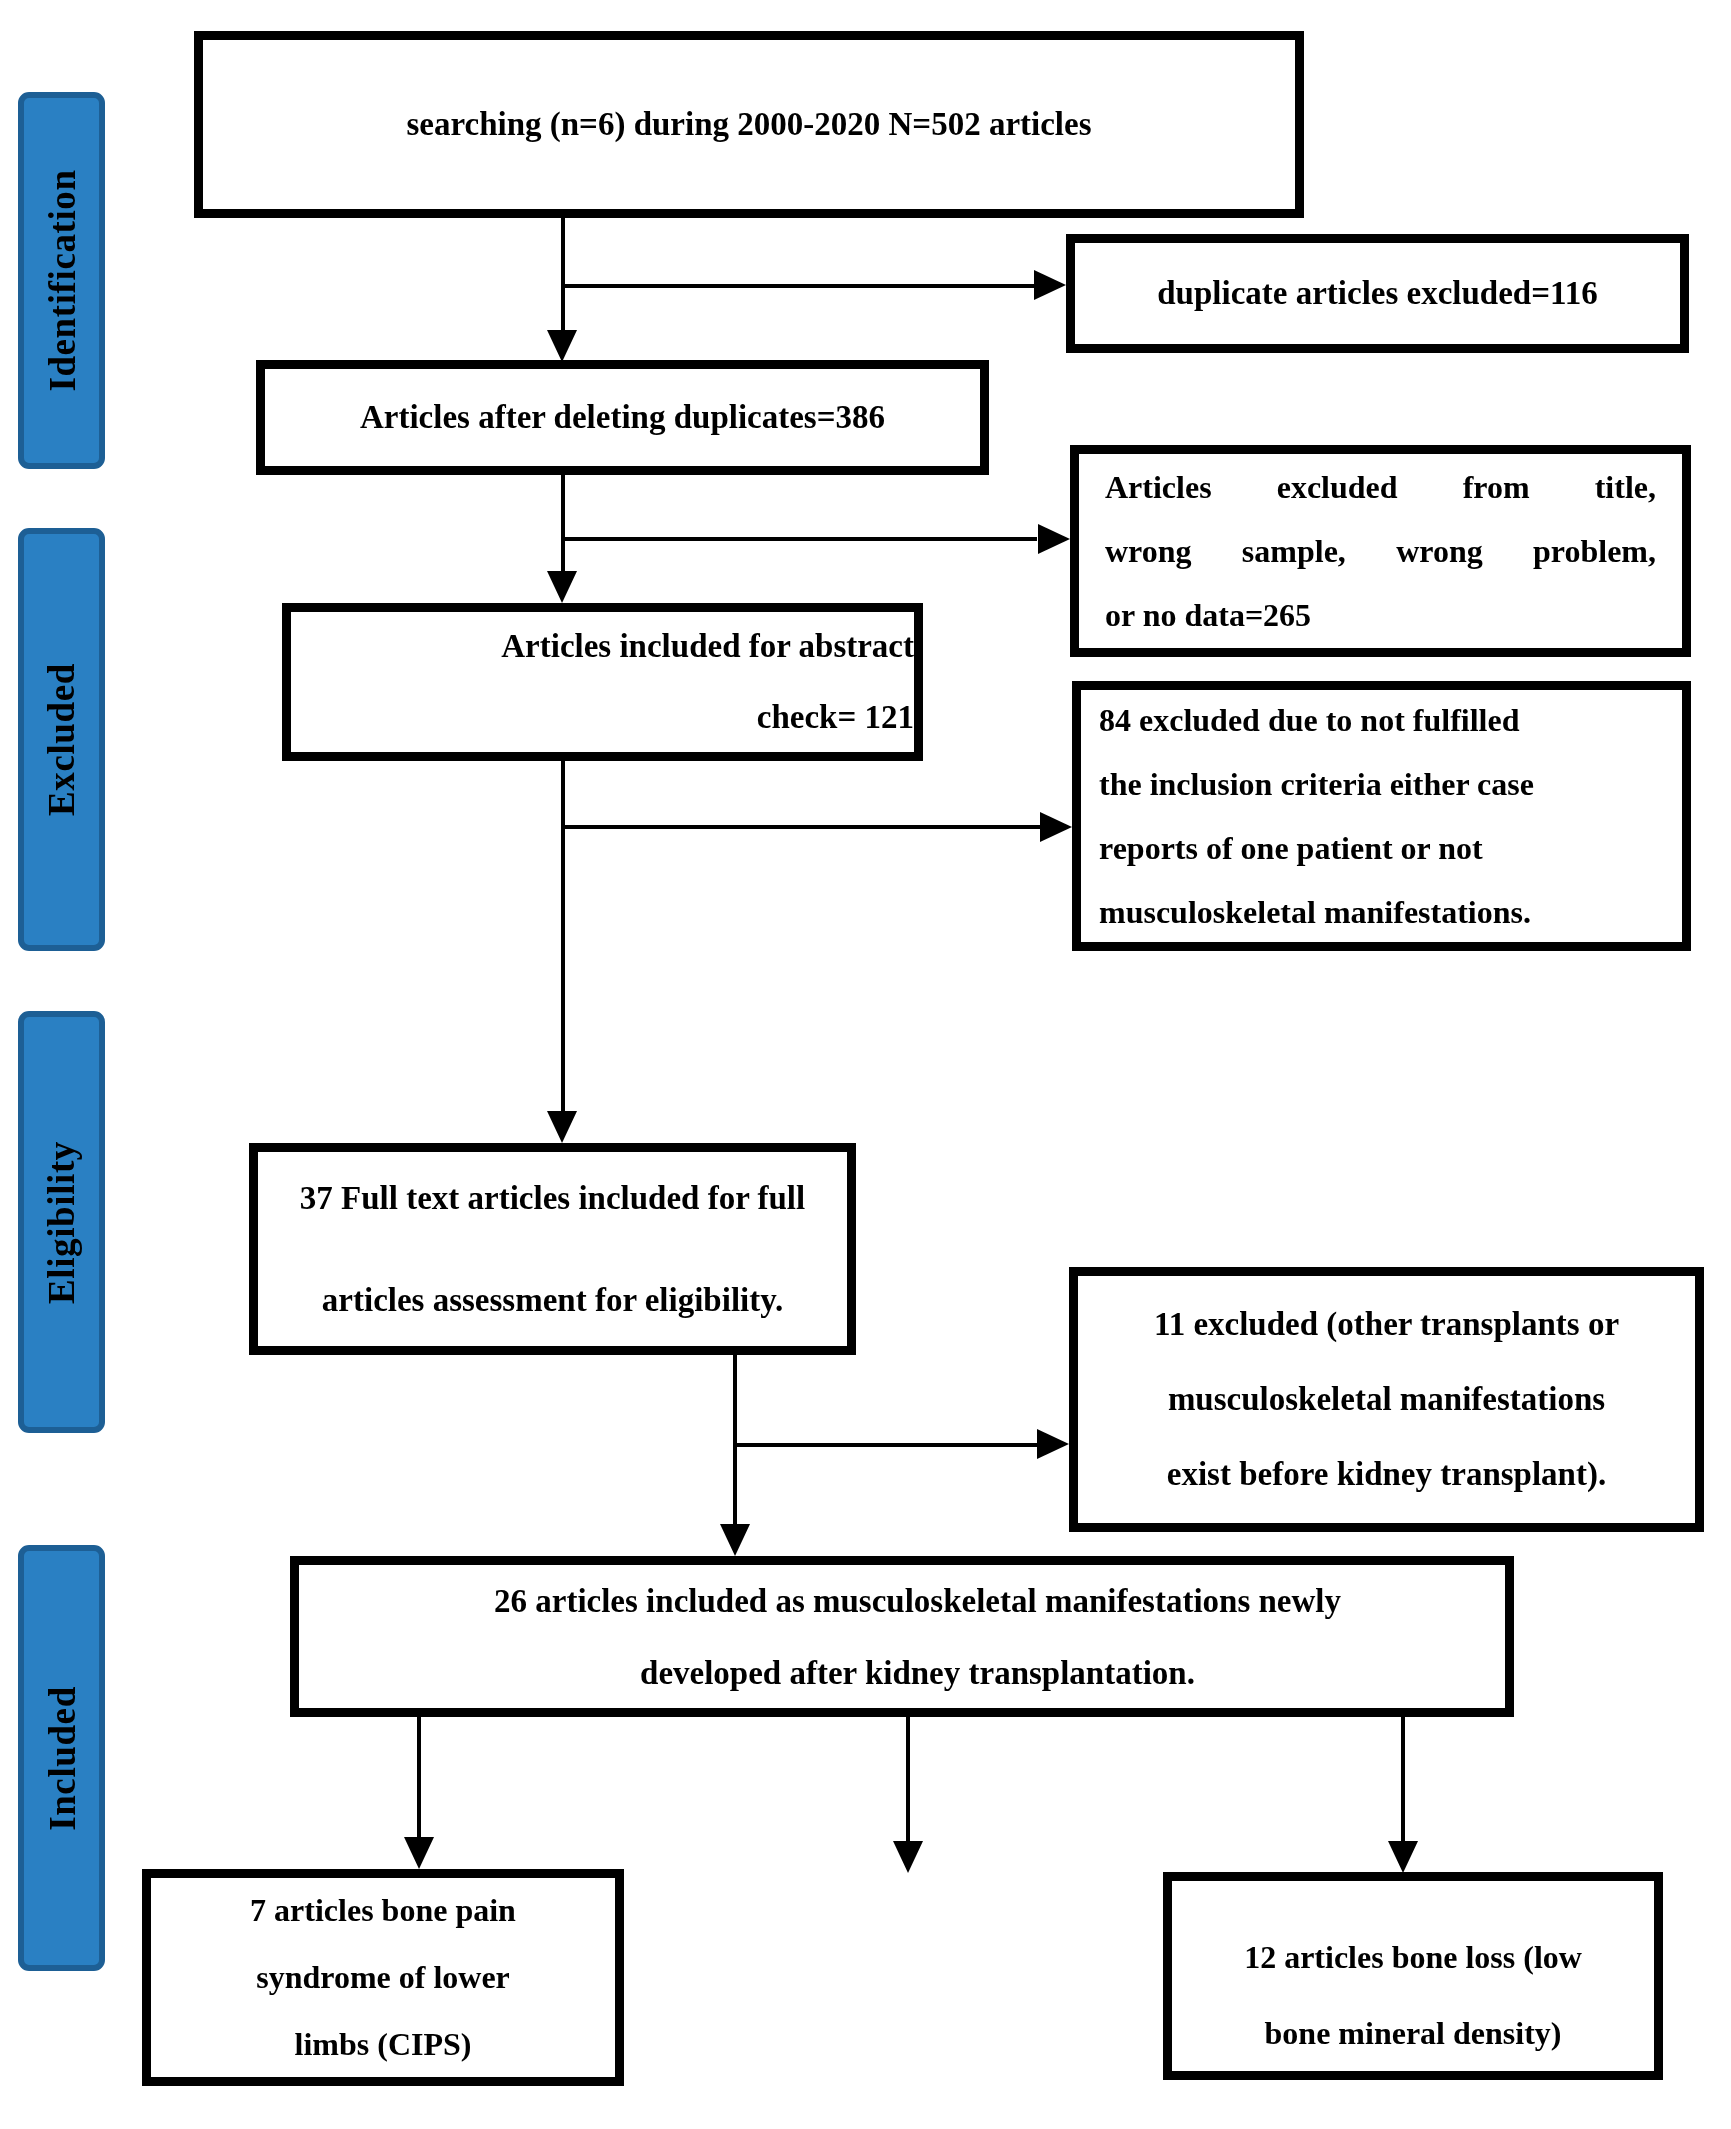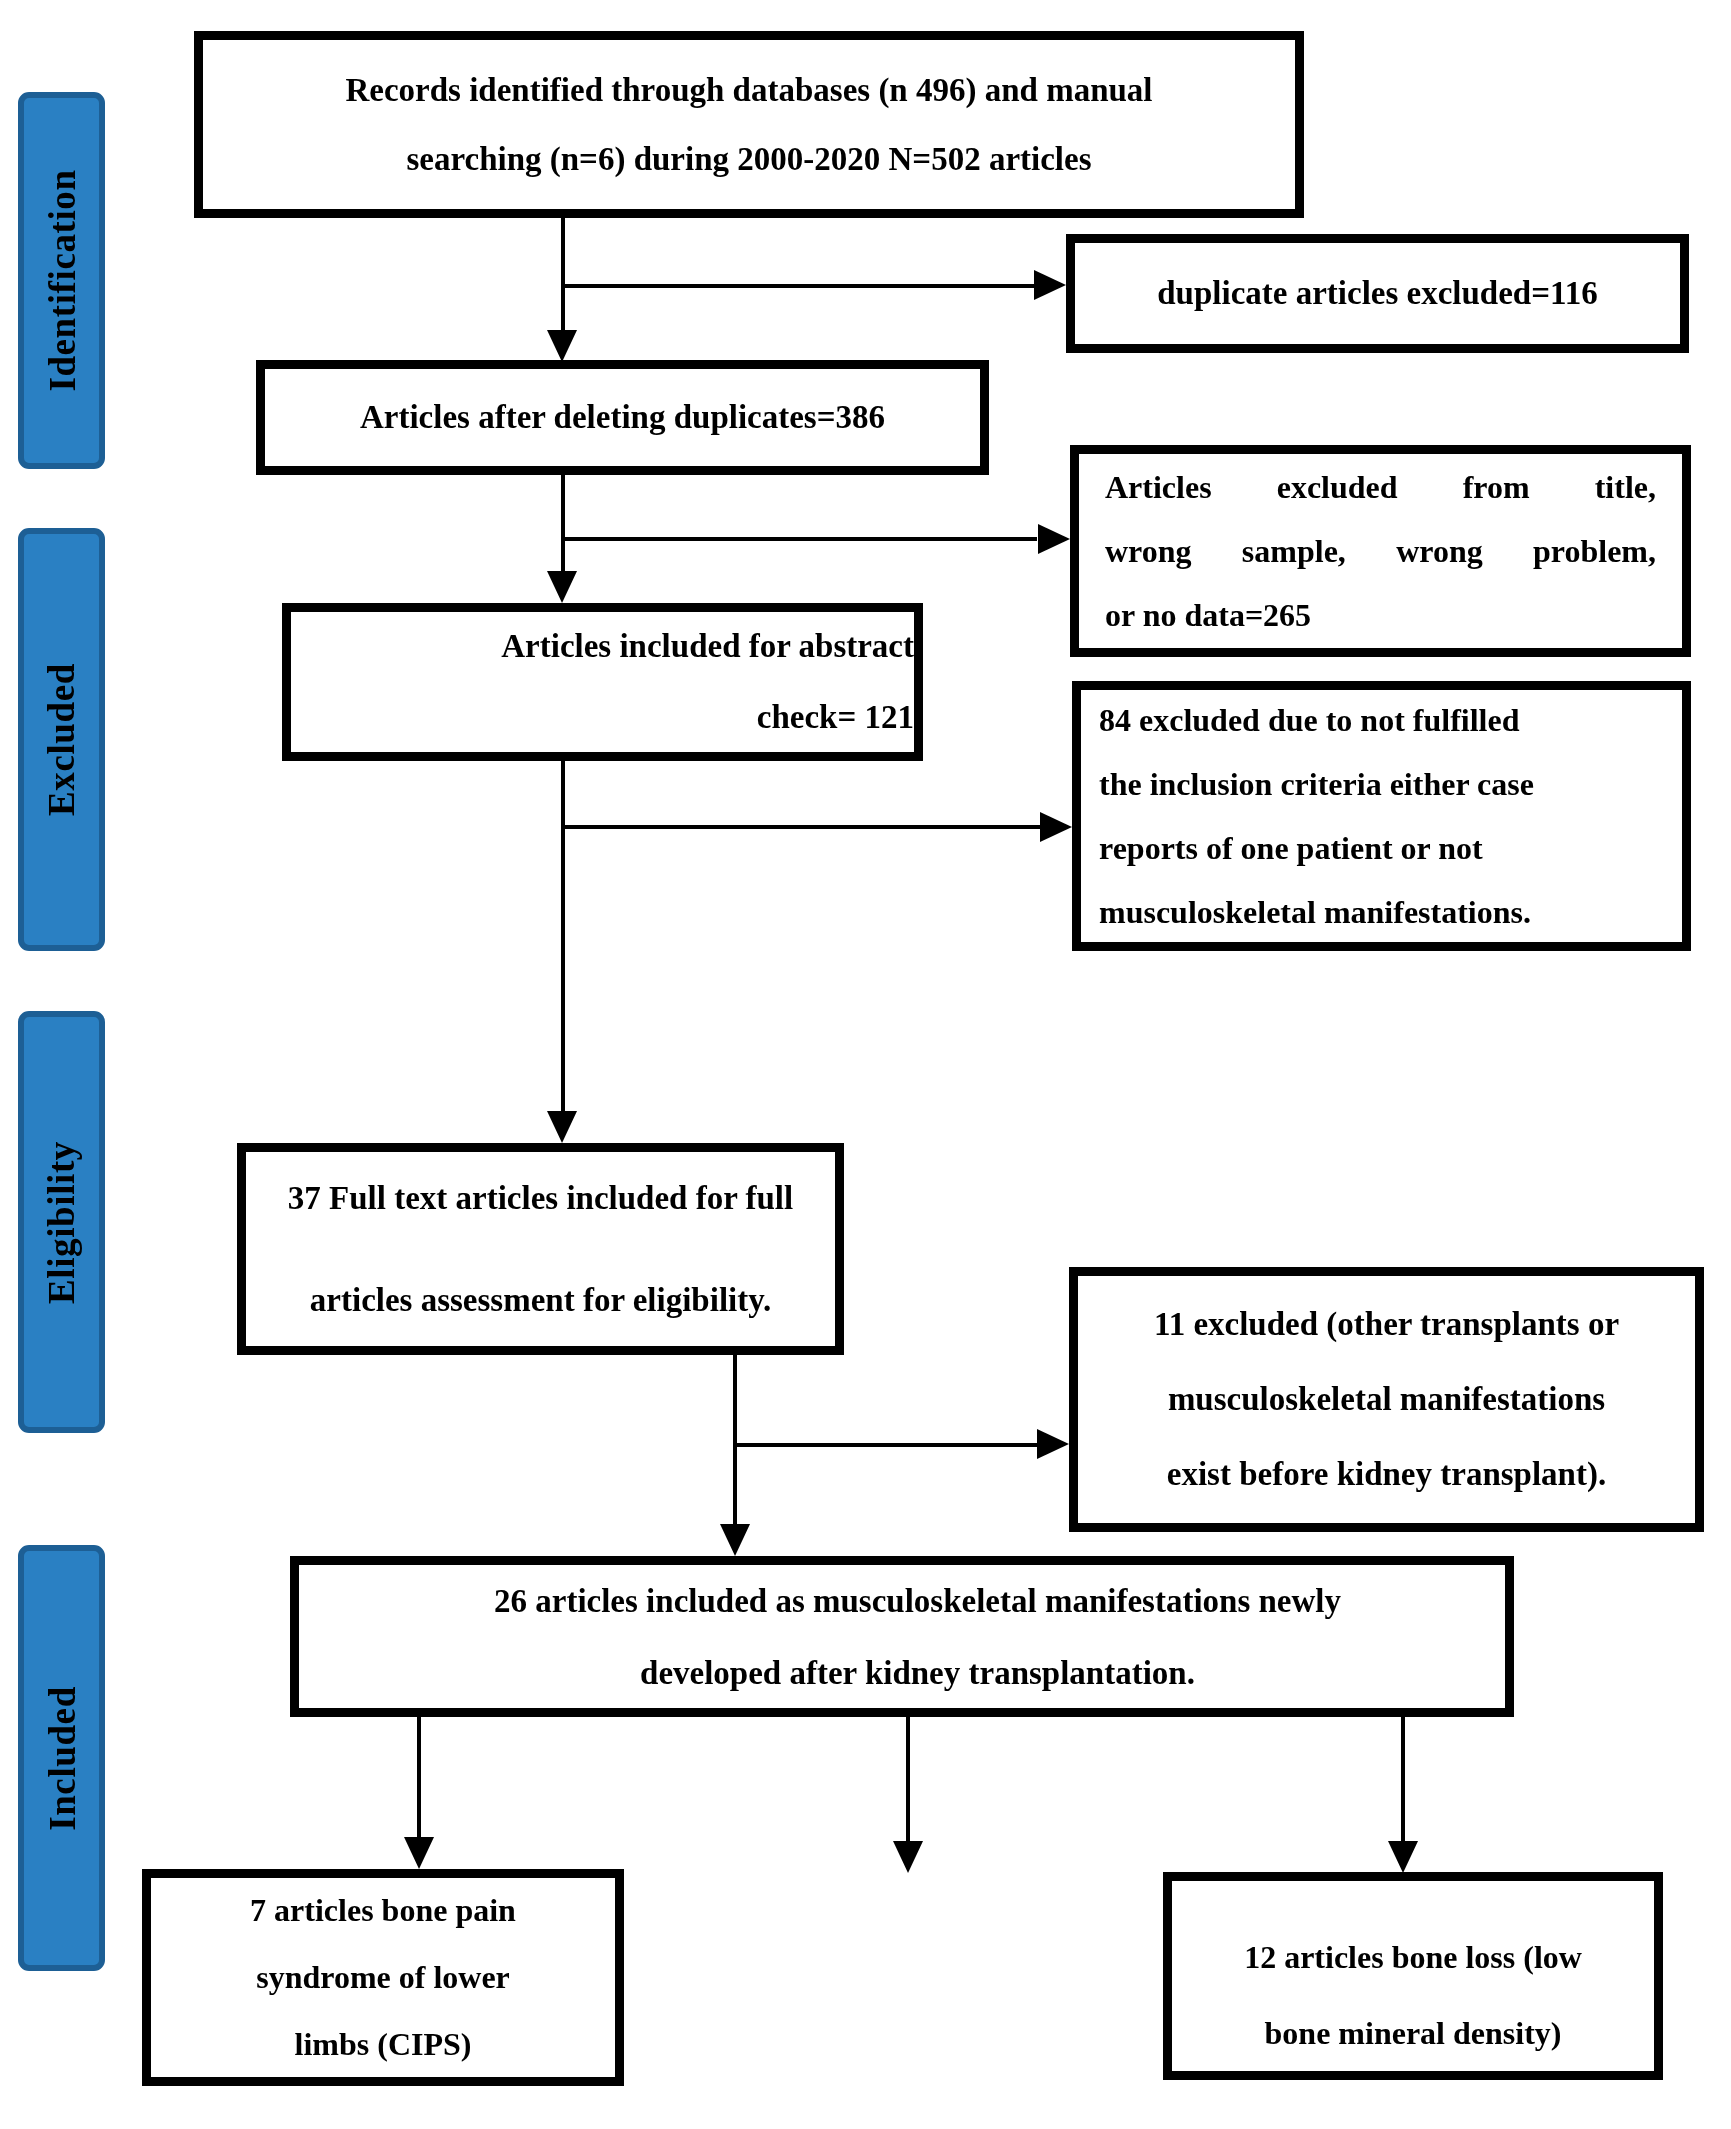--- a/index.html
+++ b/index.html
@@ -75,21 +75,20 @@
     <span class="rot">Excluded</span>
   </div>
   <div class="stage" style="top:1011px;height:422px;">
     <span class="rot">Eligibility</span>
   </div>
   <div class="stage" style="top:1545px;height:426px;">
     <span class="rot">Included</span>
   </div>
 
   <div class="fbox" style="left:194px;top:31px;width:1110px;height:187px;">
-    <span class="ln" style="line-height:69px;">Records identified through databases (n 496) and manual</span>
     <span class="ln" style="line-height:69px;">searching (n=6) during 2000-2020 N=502 articles</span>
   </div>
 
   <div class="fbox" style="left:1066px;top:234px;width:623px;height:119px;">
     <span class="ln">duplicate articles excluded=116</span>
   </div>
 
   <div class="fbox" style="left:256px;top:360px;width:733px;height:115px;">
     <span class="ln">Articles after deleting duplicates=386</span>
   </div>
@@ -105,21 +104,21 @@
     <span class="ln" style="line-height:71px;">check= 121</span>
   </div>
 
   <div class="fbox" style="left:1072px;top:681px;width:619px;height:270px;padding:0 18px;font-size:32px;">
     <span class="ln leftal" style="line-height:64px;">84 excluded due to not fulfilled</span>
     <span class="ln leftal" style="line-height:64px;">the inclusion criteria either case</span>
     <span class="ln leftal" style="line-height:64px;">reports of one patient or not</span>
     <span class="ln leftal" style="line-height:64px;">musculoskeletal manifestations.</span>
   </div>
 
-  <div class="fbox" style="left:237px;top:1143px;width:607px;height:212px;">
+  <div class="fbox" style="left:249px;top:1143px;width:607px;height:212px;">
     <span class="ln" style="line-height:102px;">37 Full text articles included for full</span>
     <span class="ln" style="line-height:102px;">articles assessment for eligibility.</span>
   </div>
 
   <div class="fbox" style="left:1069px;top:1267px;width:635px;height:265px;">
     <span class="ln" style="line-height:75px;">11 excluded (other transplants or</span>
     <span class="ln" style="line-height:75px;">musculoskeletal manifestations</span>
     <span class="ln" style="line-height:75px;">exist before kidney transplant).</span>
   </div>
 

